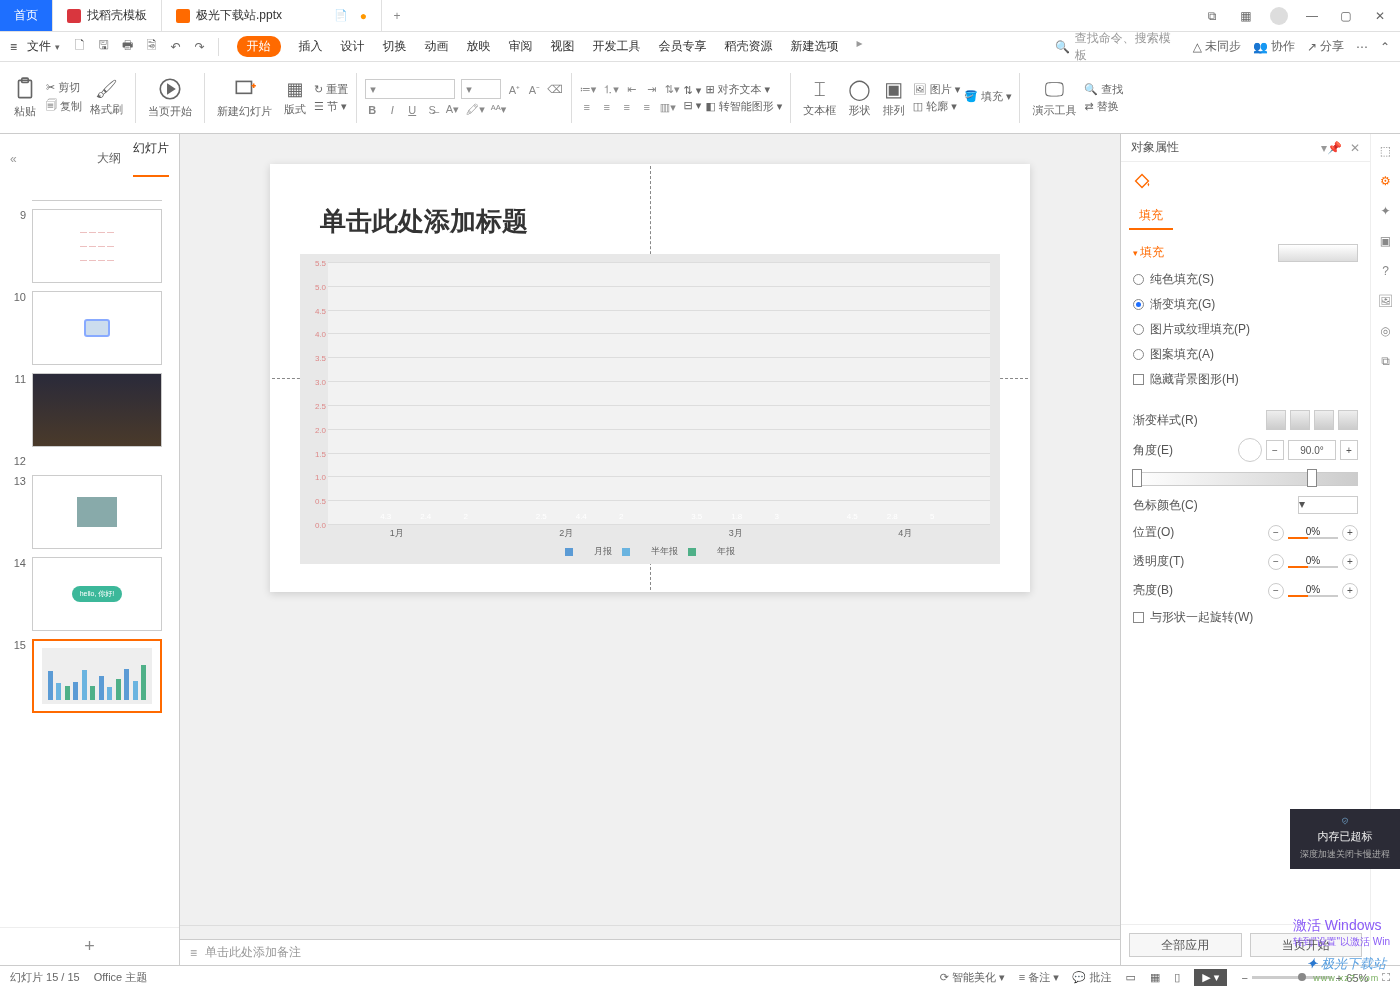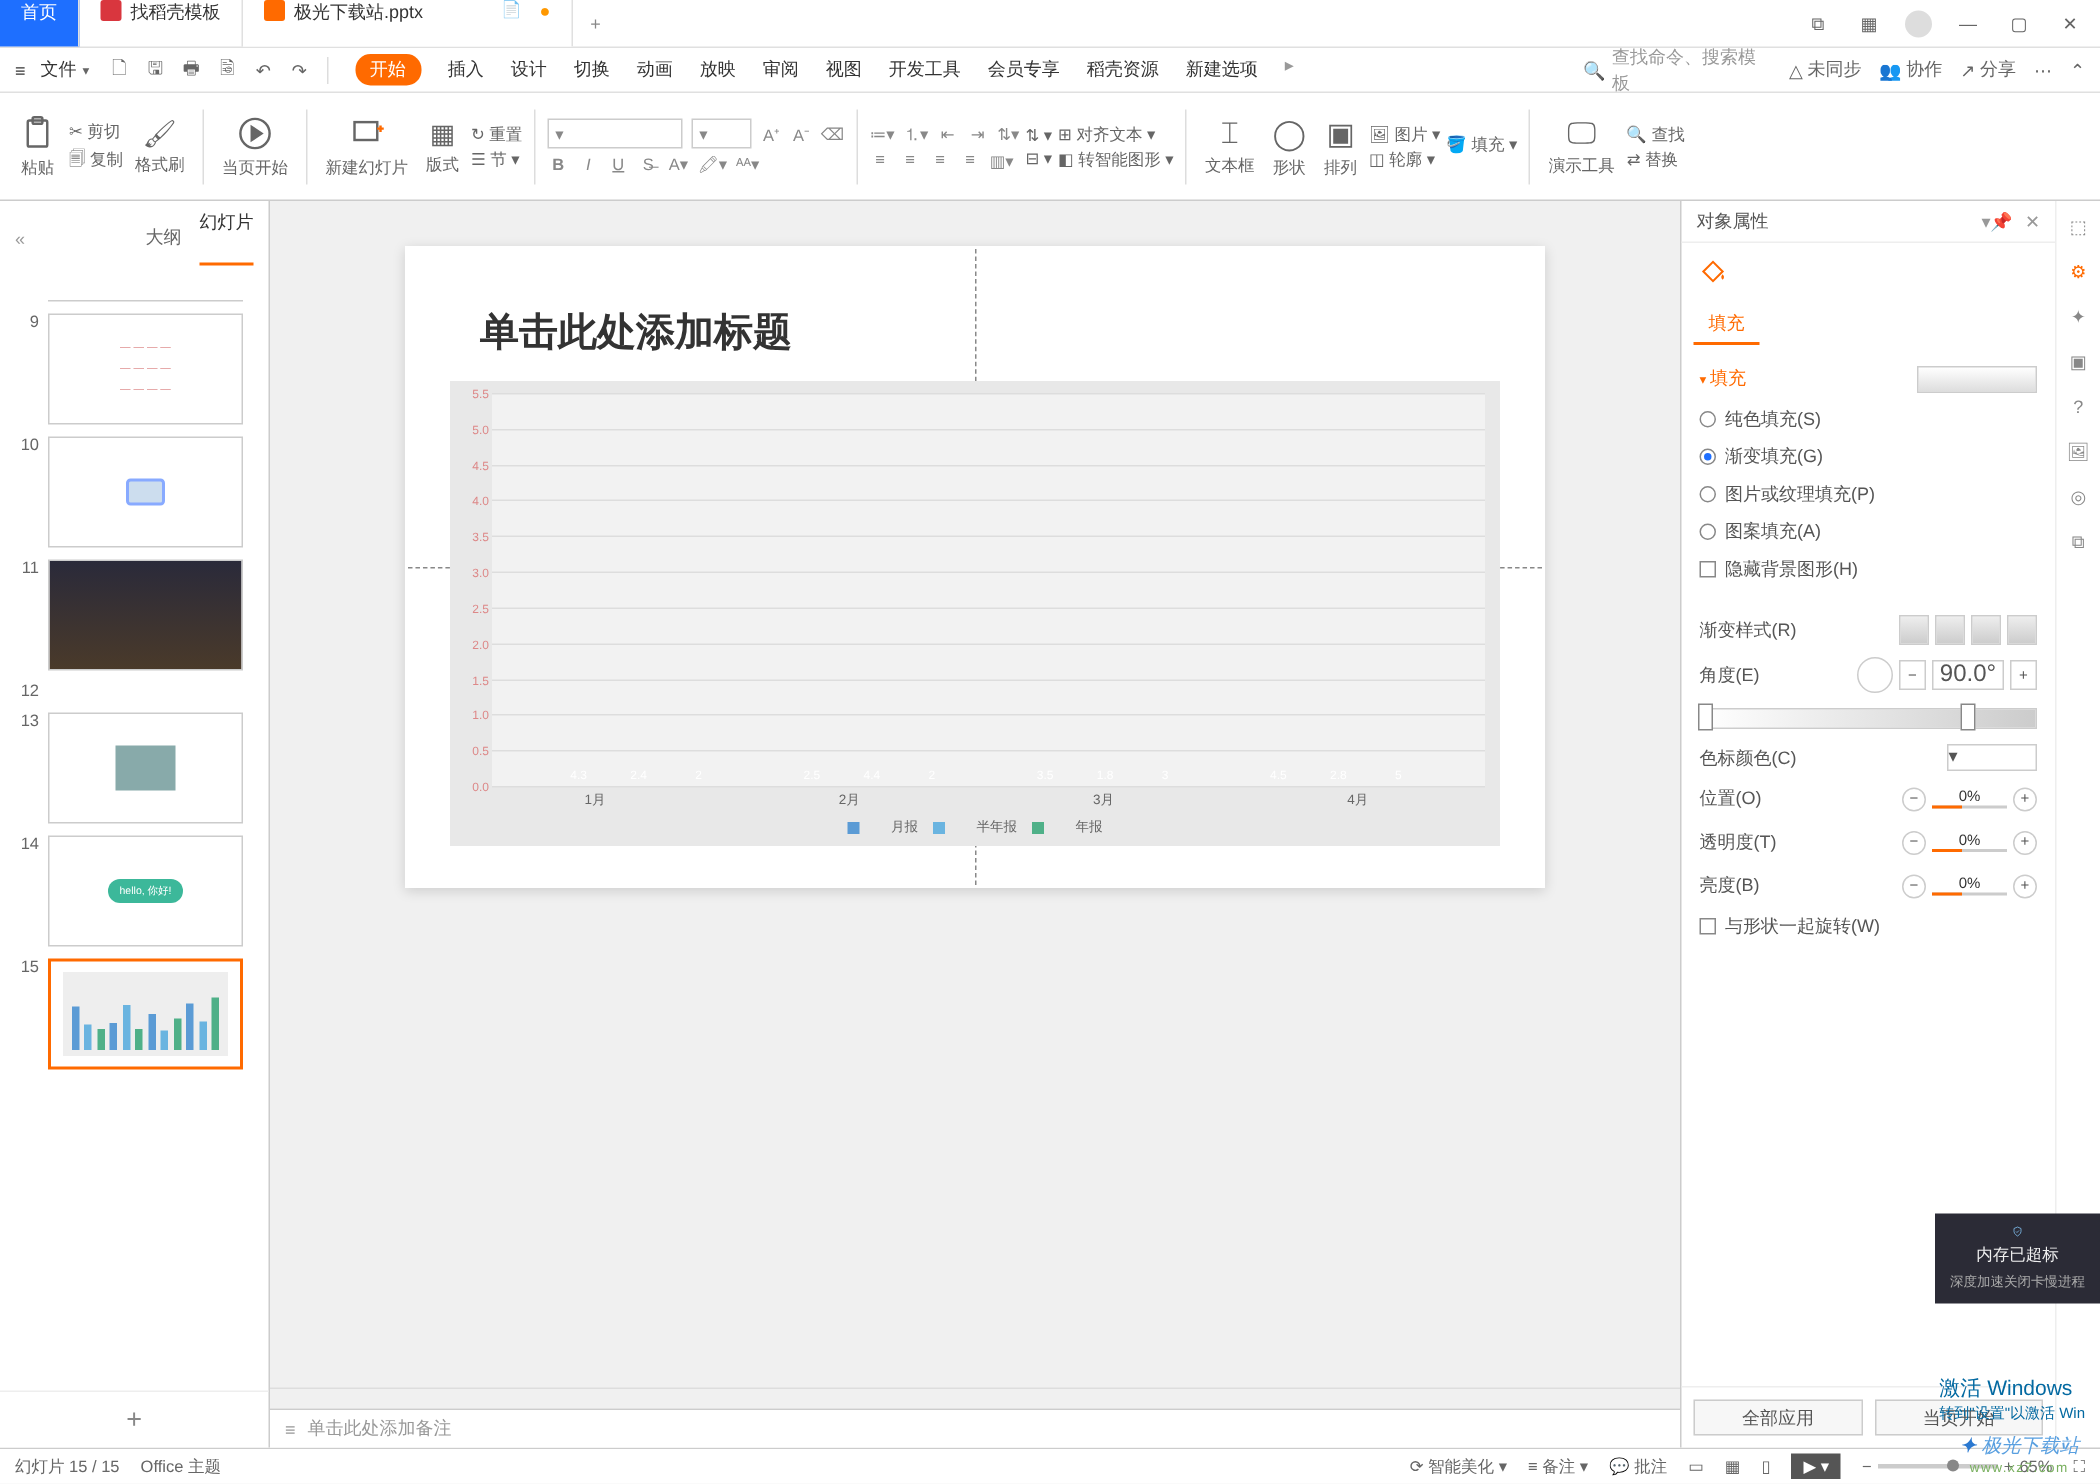--- a/index.html
+++ b/index.html
@@ -1,20 +1,20 @@
 <!DOCTYPE html>
 <html><head>
 <meta charset="utf-8">
 <style>
 * { box-sizing: border-box; margin: 0; padding: 0; font-family: "Microsoft YaHei", sans-serif; }
 body { width: 1400px; height: 989px; background: #fff; overflow: hidden; position: relative; font-size: 12px; color: #333; }
 
 
 .titlebar { height: 32px; background: #fff; border-bottom: 1px solid #e0e0e0; display: flex; align-items: stretch; }
-.tab { display: flex; align-items: flex-start; padding: 0 14px; gap: 6px; border-right: 1px solid #e0e0e0; cursor: pointer; font-size: 12px; }
+.tab { display: flex; align-items: center; padding: 0 14px; gap: 6px; border-right: 1px solid #e0e0e0; cursor: pointer; font-size: 12px; }
 .tab.home { background: #1e6fff; color: #fff; }
 .tab.active { background: #fff; }
 .tab-icon { width: 14px; height: 14px; display: inline-block; }
 .tab-icon.orange { background: #ff6a00; border-radius: 2px; }
 .tab-icon.red { background: #d9363e; border-radius: 2px; }
 .tab-close { color: #999; font-size: 11px; }
 .tab-add { width: 30px; display: flex; align-items: center; justify-content: center; color: #888; }
 .titlebar-spacer { flex: 1; }
 .winctl { display: flex; align-items: center; gap: 14px; padding: 0 10px; color: #666; }
 .winctl span { width: 20px; text-align: center; cursor: pointer; }
@@ -101,21 +101,21 @@
 .rp-collapse-title.open::before { content: "▾ "; }
 .rp-row { display: flex; align-items: center; padding: 4px 0; gap: 6px; }
 .radio { width: 11px; height: 11px; border: 1px solid #888; border-radius: 50%; display: inline-flex; align-items: center; justify-content: center; }
 .radio.checked::after { content: ""; width: 5px; height: 5px; background: #1e6fff; border-radius: 50%; }
 .checkbox { width: 11px; height: 11px; border: 1px solid #888; }
 .swatch-row { display: flex; gap: 4px; }
 .swatch { width: 20px; height: 20px; border: 1px solid #ccc; background: linear-gradient(#eee,#ccc); }
 .angle-control { display: flex; align-items: center; gap: 4px; }
 .angle-dial { width: 24px; height: 24px; border: 1px solid #ccc; border-radius: 50%; position: relative; }
 .spin-btn { width: 18px; height: 20px; border: 1px solid #ccc; display: flex; align-items: center; justify-content: center; cursor: pointer; font-size: 10px; }
-.spin-val { width: 48px; height: 20px; border: 1px solid #ccc; display: flex; align-items: center; justify-content: center; font-size: 16px; }
+.spin-val { width: 48px; height: 20px; border: 1px solid #ccc; display: flex; align-items: center; justify-content: center; font-size: 10px; }
 .gradient-bar { height: 14px; background: linear-gradient(90deg, #fff, #ccc); border: 1px solid #ccc; position: relative; margin: 6px 0; }
 .grad-stop { position: absolute; top: -4px; width: 10px; height: 18px; background: #fff; border: 1px solid #888; }
 .slider-row { display: flex; align-items: center; justify-content: space-between; padding: 6px 0; }
 .slider-ctl { display: flex; align-items: center; gap: 4px; }
 .slider-track { width: 50px; height: 2px; background: #ccc; position: relative; }
 .slider-track::before { content: ""; position: absolute; left: 0; top: 0; height: 2px; width: 20px; background: #ff6a00; }
 .slider-val { font-size: 10px; color: #333; }
 .circle-btn { width: 16px; height: 16px; border: 1px solid #ccc; border-radius: 50%; display: flex; align-items: center; justify-content: center; font-size: 10px; cursor: pointer; }
 .rp-footer { display: flex; gap: 8px; padding: 8px; border-top: 1px solid #eee; }
 .rp-btn { flex: 1; height: 24px; border: 1px solid #ccc; background: #f7f7f7; display: flex; align-items: center; justify-content: center; cursor: pointer; font-size: 12px; }
@@ -127,21 +127,21 @@
 
 .statusbar { height: 24px; border-top: 1px solid #ccc; display: flex; align-items: center; padding: 0 10px; gap: 14px; font-size: 11px; color: #666; background: #fff; }
 .statusbar .spacer { flex: 1; }
 .zoom-ctl { display: flex; align-items: center; gap: 4px; }
 .zoom-slider { width: 80px; height: 3px; background: #ccc; position: relative; }
 .zoom-slider::after { content: ""; position: absolute; left: 46px; top: -3px; width: 8px; height: 8px; background: #888; border-radius: 50%; }
 
 
 .notify { position: absolute; right: 0; bottom: 120px; width: 110px; height: 60px; background: #2b2b36; color: #eee; font-size: 10px; padding: 8px; display: flex; flex-direction: column; align-items: center; justify-content: center; gap: 4px; }
 .notify svg { width: 18px; height: 18px; }
-.activate { position: absolute; right: 10px; bottom: 40px; color: #0369a1; font-size: 14px; text-align: left; }
+.activate { position: absolute; right: 10px; bottom: 40px; color: #8b5cf6; font-size: 14px; text-align: left; }
 .activate div:last-child { font-size: 10px; }
 .watermark { position: absolute; right: 14px; bottom: 6px; font-size: 13px; color: #5aa0e0; font-style: italic; }
 .watermark b { color: #2a78d0; }
 .watermark small { display: block; font-size: 9px; color: #7ab060; font-style: normal; letter-spacing: 1px; text-align: center; }
 </style>
 </head>
 <body>
 
 <div class="titlebar">
   <div class="tab home">

